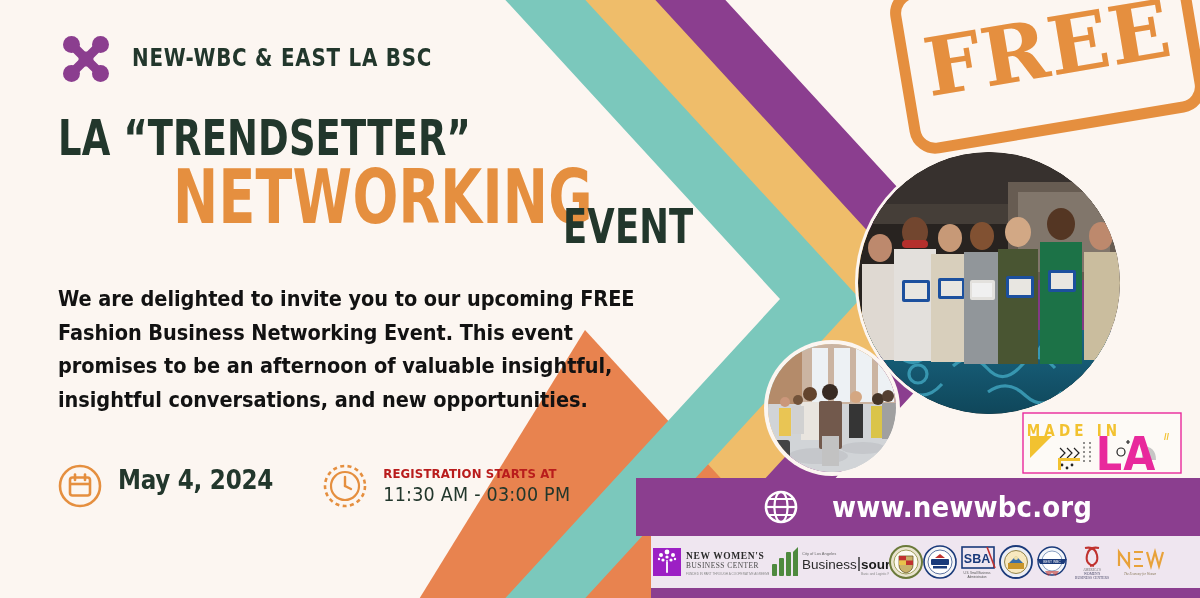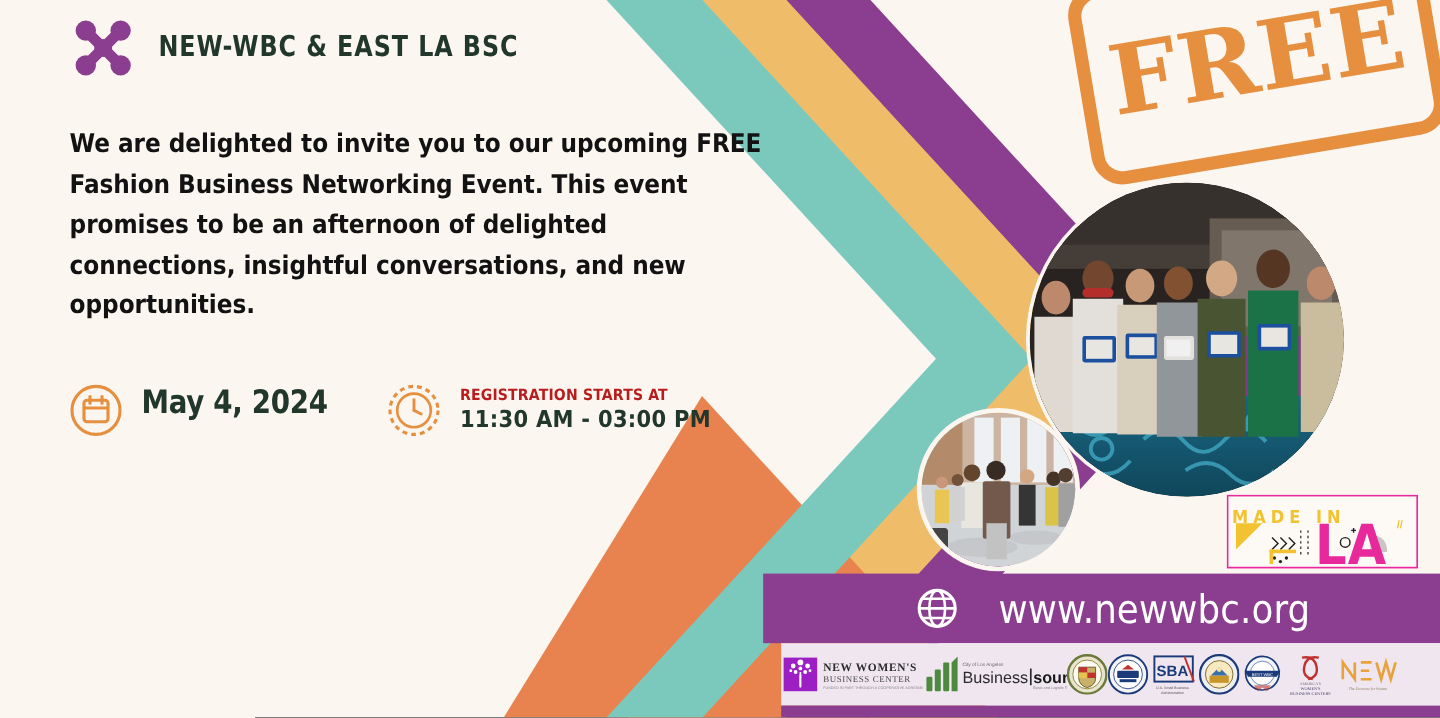--- a/index.html
+++ b/index.html
@@ -18,21 +18,21 @@
   }
 
   
   .chev-layer{ position:absolute; inset:0; overflow:hidden; pointer-events:none; }
   .chev-layer svg{ display:block; width:1200px; height:598px; }
 
   
   .left-col{
     position:absolute; left:0; top:0;
     width:680px; height:422px;
-    padding:8px 0 0 58px;
+    padding:27px 0 0 58px;
   }
 
   
   .brand-row{
     display:flex; align-items:center; gap:18px;
     height:62px;
   }
   .brand-mark{ width:56px; height:56px; flex:0 0 56px; }
   .brand-name{
     font-family:"DejaVu Sans Condensed","Liberation Sans", sans-serif;
@@ -109,21 +109,21 @@
   .time-l1{
     font-size:13px; letter-spacing:.012em; line-height:1.28;
     transform:scaleX(.93); transform-origin:left center;
     font-family:"DejaVu Sans Condensed","Liberation Sans", sans-serif;
     font-weight:bold; color:#b91c1c; white-space:nowrap;
   }
   .time-l2{
     font-size:19.5px; letter-spacing:.012em; line-height:1.28;
     transform:scaleX(.93); transform-origin:left center;
     font-family:"DejaVu Sans Condensed","Liberation Sans", sans-serif;
-    font-weight:bold; color:#22372C; white-space:nowrap;
+    font-weight:normal; color:#22372C; white-space:nowrap;
   }
   .det-row.r2{ margin-top:26px; }
   .addr-text{
     font-size:23px; margin-left:16px; letter-spacing:-.004em;
     transform:scaleX(.96); transform-origin:left center;
   }
 
   
 
   
@@ -176,22 +176,22 @@
     position:absolute; left:636px; top:478px;
     width:564px; height:58px;
     background:#8B3E8F;
     display:flex; align-items:center;
     z-index:5;
   }
   .globe-ic{ width:34px; height:34px; margin-left:128px; flex:0 0 34px; }
   .web-url{
     margin-left:34px;
     font-family:"DejaVu Sans Condensed","Liberation Sans", sans-serif;
-    font-weight:normal;
-    font-size:33px;
+    font-weight:bold;
+    font-size:29px;
     color:#ffffff;
     letter-spacing:.004em;
     white-space:nowrap;
   }
 
   
   .logo-bar{
     position:absolute; left:651px; top:536px;
     width:642px; height:52px;
     background:#EFE6F0;
@@ -243,22 +243,27 @@
             <circle cx="42.5" cy="14.5" r="8.5"></circle>
             <circle cx="13.5" cy="43.5" r="8.5"></circle>
             <circle cx="42.5" cy="43.5" r="8.5"></circle>
             <circle cx="28" cy="29" r="7.5"></circle>
           </g>
         </svg>
       </span>
       <span class="brand-name">NEW-WBC &amp; EAST LA BSC</span>
     </div>
 
-
-    <p class="body-copy">We are delighted to invite you to our upcoming FREE Fashion Business Networking Event. This event promises to be an afternoon of delighted connections, insightful conversations, and new opportunities.</p>
+    <div class="headline">
+      <div class="hl-line hl-1">LA “TRENDSETTER”</div>
+      <div class="hl-line hl-2">NETWORKING</div>
+      <div class="hl-line hl-3">EVENT</div>
+    </div>
+
+    <p class="body-copy">We are delighted to invite you to our upcoming FREE Fashion Business Networking Event. This event promises to be an afternoon of valuable insightful, insightful conversations, and new opportunities.</p>
 
     <div class="details">
 
       <div class="det-row r1">
         <span class="icon-circ">
           <svg viewBox="0 0 44 44" xmlns="http://www.w3.org/2000/svg">
             <circle cx="22" cy="22" r="20" fill="none" stroke="#E58F3F" stroke-width="2.6"></circle>
             <rect x="12" y="13.5" width="20" height="18" rx="2.5" fill="none" stroke="#E58F3F" stroke-width="2.6"></rect>
             <line x1="12" y1="20" x2="32" y2="20" stroke="#E58F3F" stroke-width="2.6"></line>
             <line x1="17" y1="10.5" x2="17" y2="16" stroke="#E58F3F" stroke-width="2.6" stroke-linecap="round"></line>

